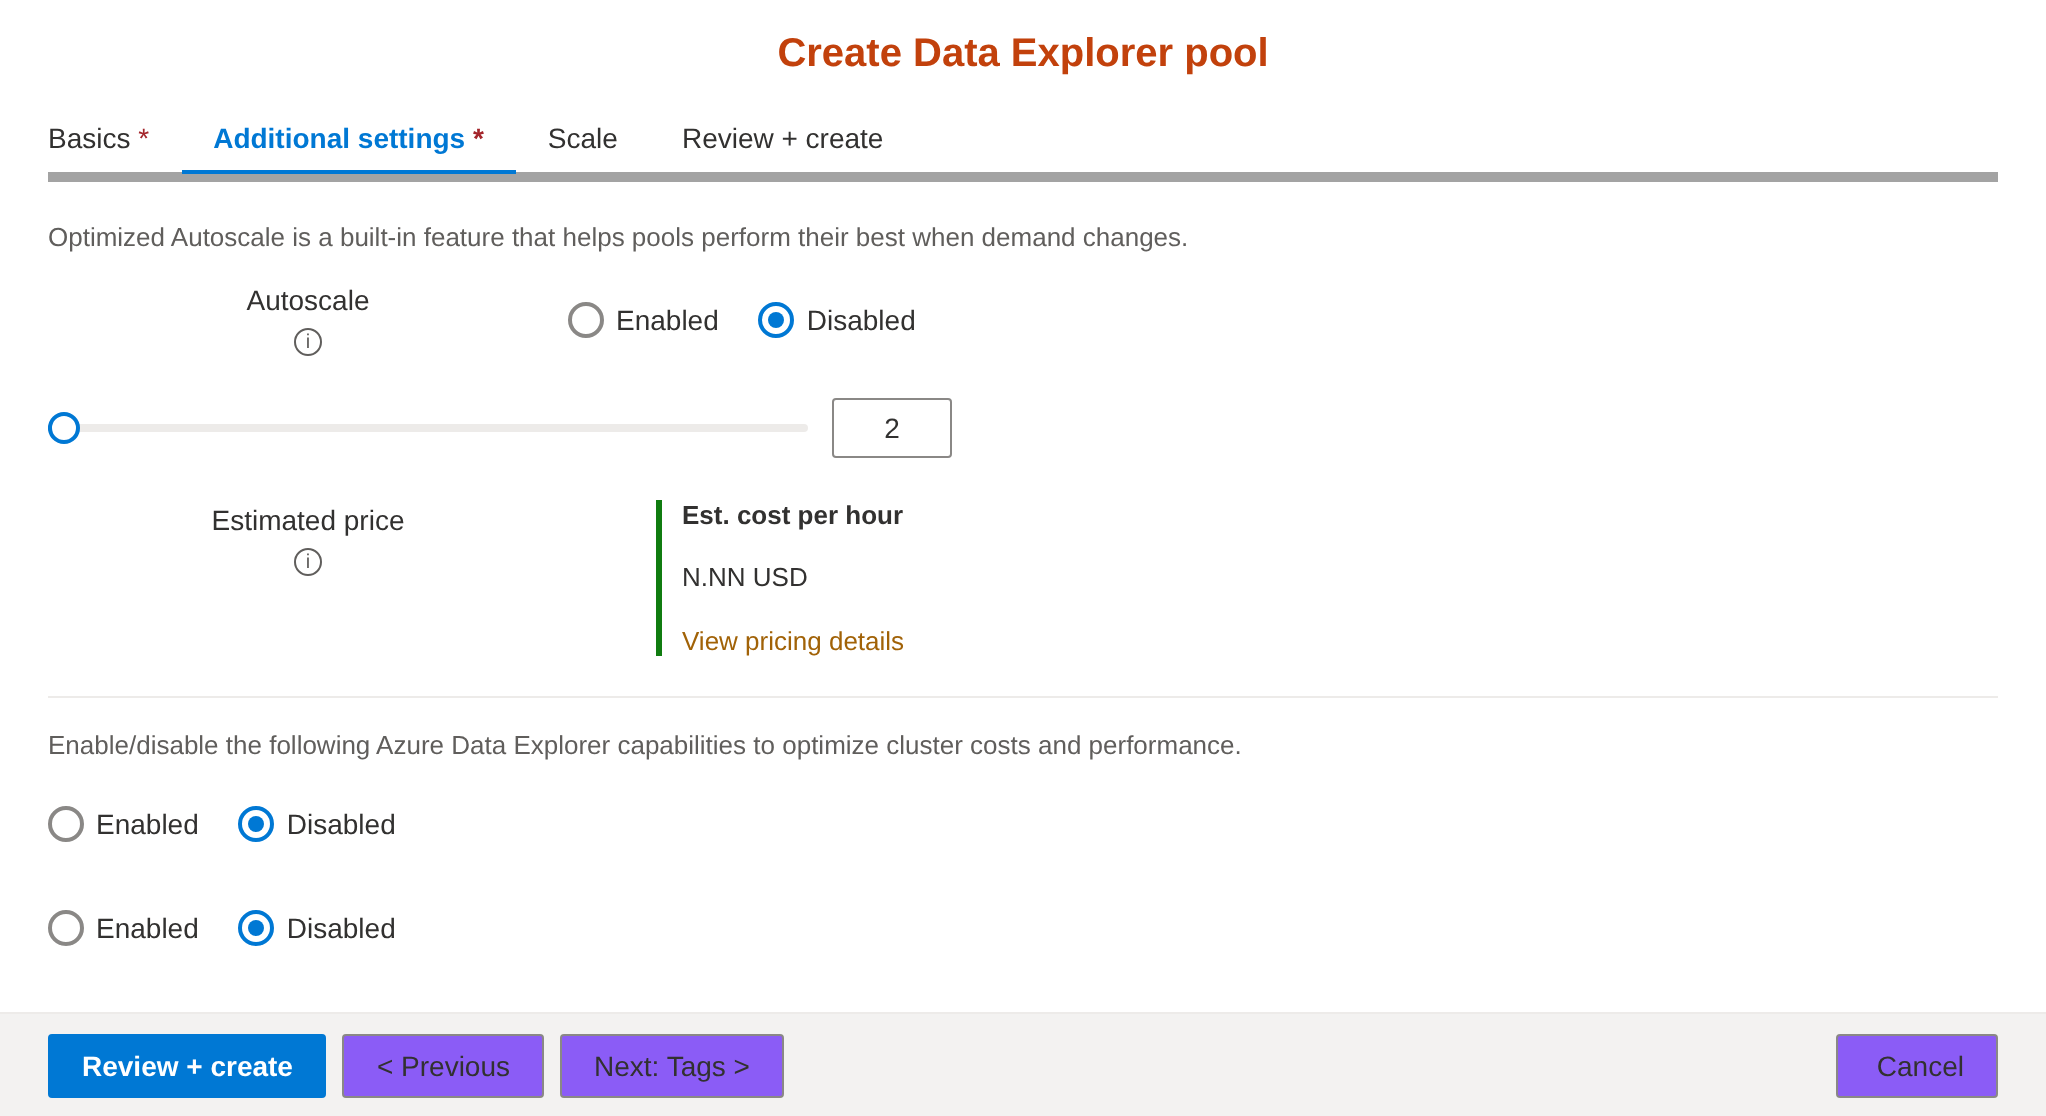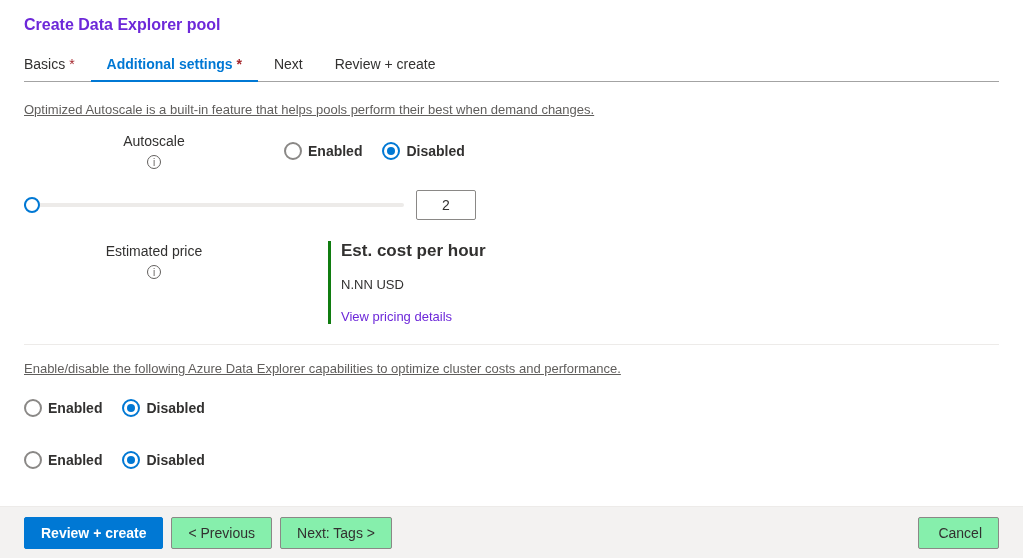--- a/index.html
+++ b/index.html
@@ -11,29 +11,30 @@
       width: 1023px;
       height: 558px;
       overflow: hidden;
       display: flex;
       flex-direction: column;
     }
     .page-header {
       padding: 16px 24px 0 24px;
     }
     .page-title {
-      font-size: 16px;
-      font-weight: 600;
-      color: #6d28d9;
+      font-size: 20px;
+      font-weight: 600;
+      color: #c2410c;
       margin-bottom: 14px;
+      text-align: center;
     }
     .tabs {
       display: flex;
       gap: 0;
-      border-bottom: 1px solid #a3a3a3;
+      border-bottom: 5px solid #a3a3a3;
     }
     .tab {
       padding: 8px 16px;
       cursor: pointer;
       font-size: 14px;
       color: #323130;
       border-bottom: 2px solid transparent;
       margin-bottom: -1px;
       white-space: nowrap;
     }
@@ -53,21 +54,20 @@
     .section-title {
       font-size: 14px;
       font-weight: 600;
       color: #323130;
       margin-bottom: 8px;
     }
     .info-text {
       font-size: 13px;
       color: #605e5c;
       margin-bottom: 16px;
-      text-decoration: underline;
     }
     .form-row {
       display: flex;
       align-items: center;
       margin-bottom: 20px;
       min-height: 32px;
     }
     .form-label {
       width: 260px;
       font-size: 14px;
@@ -93,21 +93,20 @@
     }
     .form-control {
       display: flex;
       align-items: center;
       gap: 16px;
     }
     .radio-group {
       display: flex;
       align-items: flex-start;
       gap: 20px;
-      font-weight: bold;
     }
     .radio-option {
       display: flex;
       align-items: center;
       gap: 6px;
       cursor: pointer;
     }
     .radio-outer {
       width: 18px;
       height: 18px;
@@ -171,32 +170,32 @@
       color: #323130;
       display: flex;
       align-items: center;
       justify-content: center;
     }
     .price-block {
       border-left: 3px solid #107c10;
       padding-left: 10px;
     }
     .price-label {
-      font-size: 17px;
+      font-size: 13px;
       font-weight: 600;
       color: #323130;
     }
     .price-value {
       font-size: 13px;
       color: #323130;
       margin: 16px 0;
     }
     .price-link {
       font-size: 13px;
-      color: #6d28d9;
+      color: #a16207;
       text-decoration: none;
       cursor: pointer;
     }
     .divider {
       border: none;
       border-top: 1px solid #edebe9;
       margin: 8px 0 16px 0;
     }
     .footer {
       height: 52px;
@@ -208,21 +207,21 @@
       gap: 8px;
       flex-shrink: 0;
     }
     .btn {
       height: 32px;
       padding: 0 16px;
       border-radius: 2px;
       font-size: 14px;
       cursor: pointer;
       border: 1px solid #8a8886;
-      background: #86efac;
+      background: #8b5cf6;
       color: #323130;
       display: flex;
       align-items: center;
       justify-content: center;
     }
     .btn-primary {
       background: #0078d4;
       color: #fff;
       border-color: #0078d4;
       font-weight: 600;
@@ -241,21 +240,21 @@
 <div class="page-header">
   <h1 class="page-title">Create Data Explorer pool</h1>
   <nav class="tabs">
     <div class="tab">
       <span>Basics</span> <span style="color:#a4262c">*</span>
     </div>
     <div class="tab active">
       <span>Additional settings</span> <span style="color:#a4262c">*</span>
     </div>
     <div class="tab">
-      <span>Next</span>
+      <span>Scale</span>
     </div>
     <div class="tab">
       <span>Review + create</span>
     </div>
   </nav>
 </div>
 
 <div class="content">
 
   <div>

